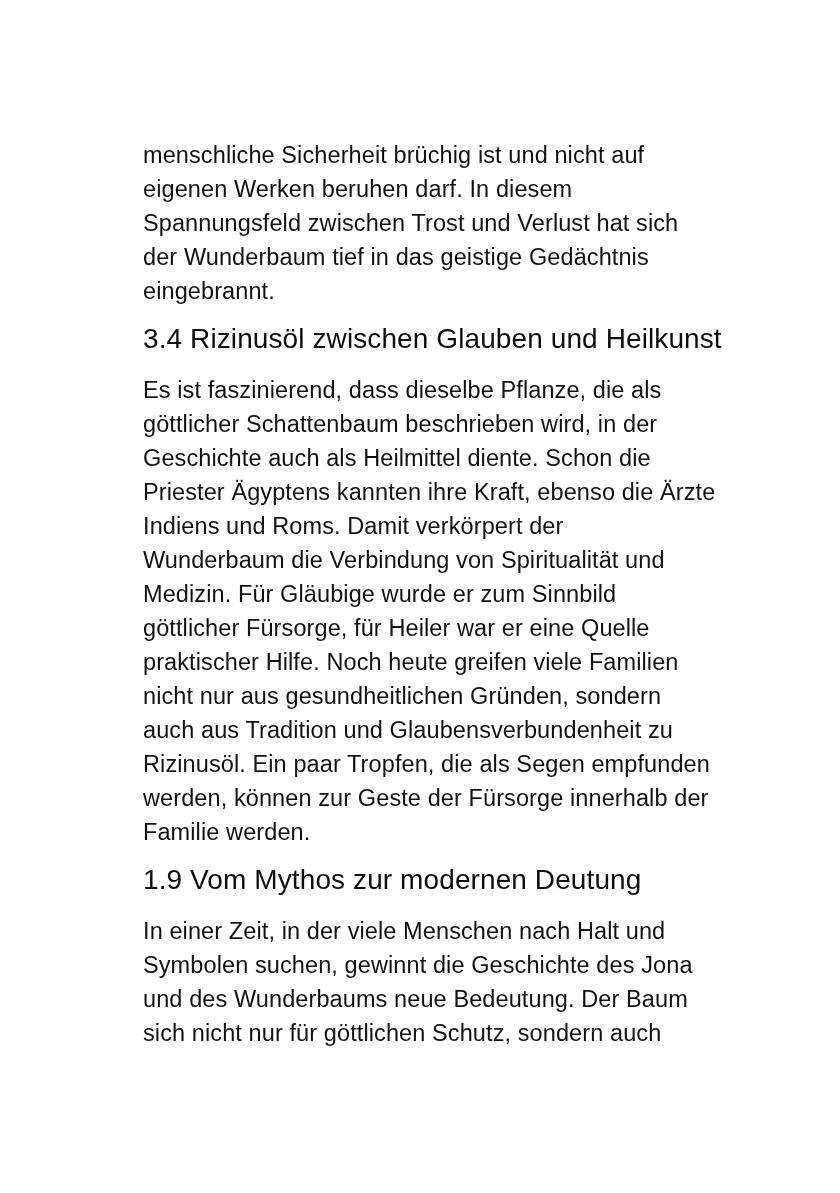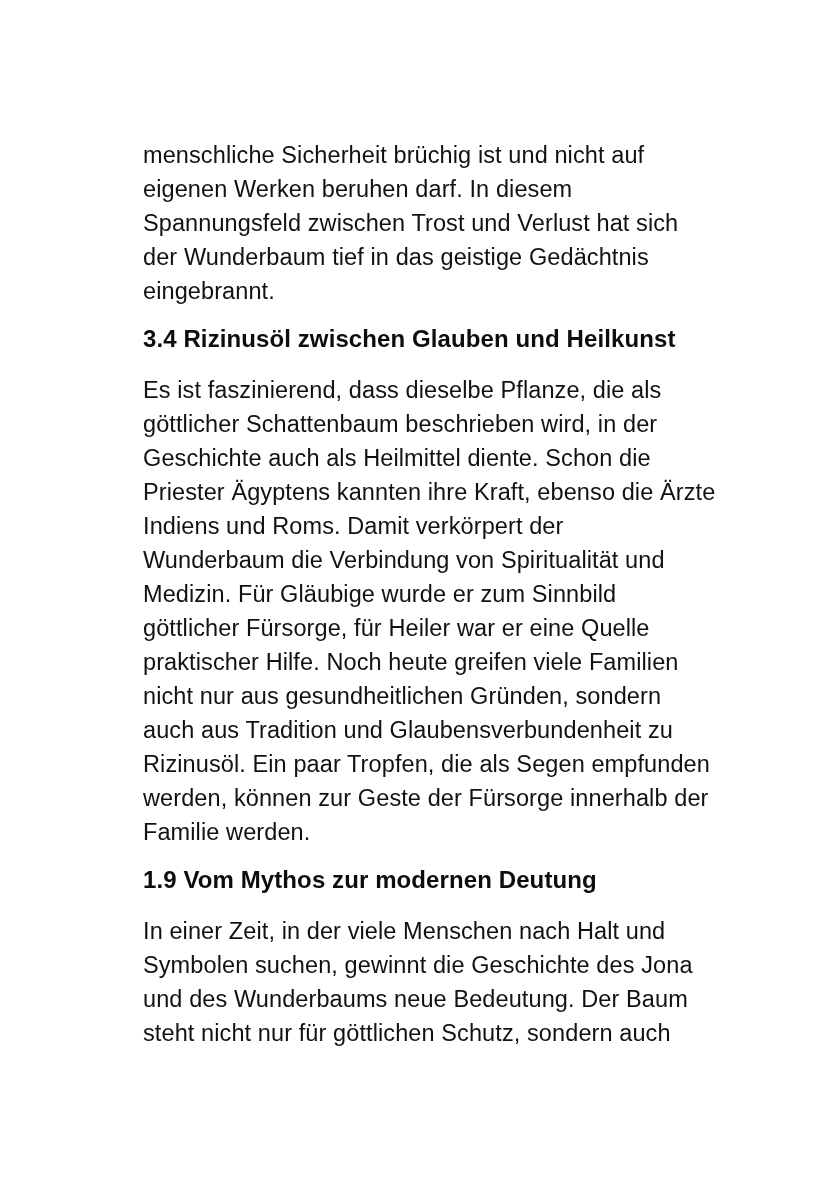--- a/index.html
+++ b/index.html
@@ -25,23 +25,23 @@
     margin: 0;
     font-size: 23.5px;
     line-height: 34px;
     font-weight: 400;
     letter-spacing: 0.1px;
     white-space: pre-line; 
     color: #111111;
   }
   .heading {
     margin: 14px 0 17px 0;
-    font-size: 24px;
+    font-size: 28px;
     line-height: 34px;
-    font-weight: 700;
+    font-weight: 400;
     letter-spacing: 0.1px;
     color: #0d0d0d;
     white-space: nowrap;
   }
 </style>
 </head>
 <body>
 
 <div class="page">
   <p class="para">menschliche Sicherheit brüchig ist und nicht auf
@@ -65,14 +65,14 @@
 auch aus Tradition und Glaubensverbundenheit zu
 Rizinusöl. Ein paar Tropfen, die als Segen empfunden
 werden, können zur Geste der Fürsorge innerhalb der
 Familie werden.</p>
 
   <h2 class="heading">1.9 Vom Mythos zur modernen Deutung</h2>
 
   <p class="para">In einer Zeit, in der viele Menschen nach Halt und
 Symbolen suchen, gewinnt die Geschichte des Jona
 und des Wunderbaums neue Bedeutung. Der Baum
-steht nicht nur für göttlichen Schutz, sondern auch</p>
+sich nicht nur für göttlichen Schutz, sondern auch</p>
 </div>
 
 </body></html>

